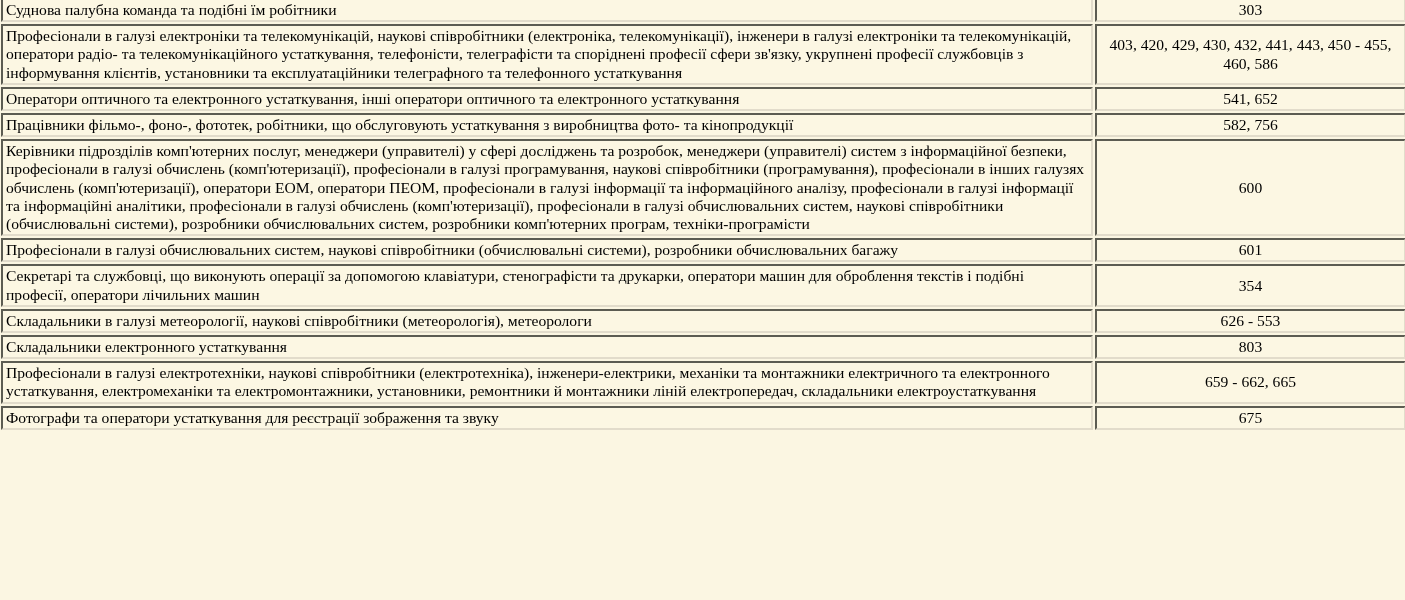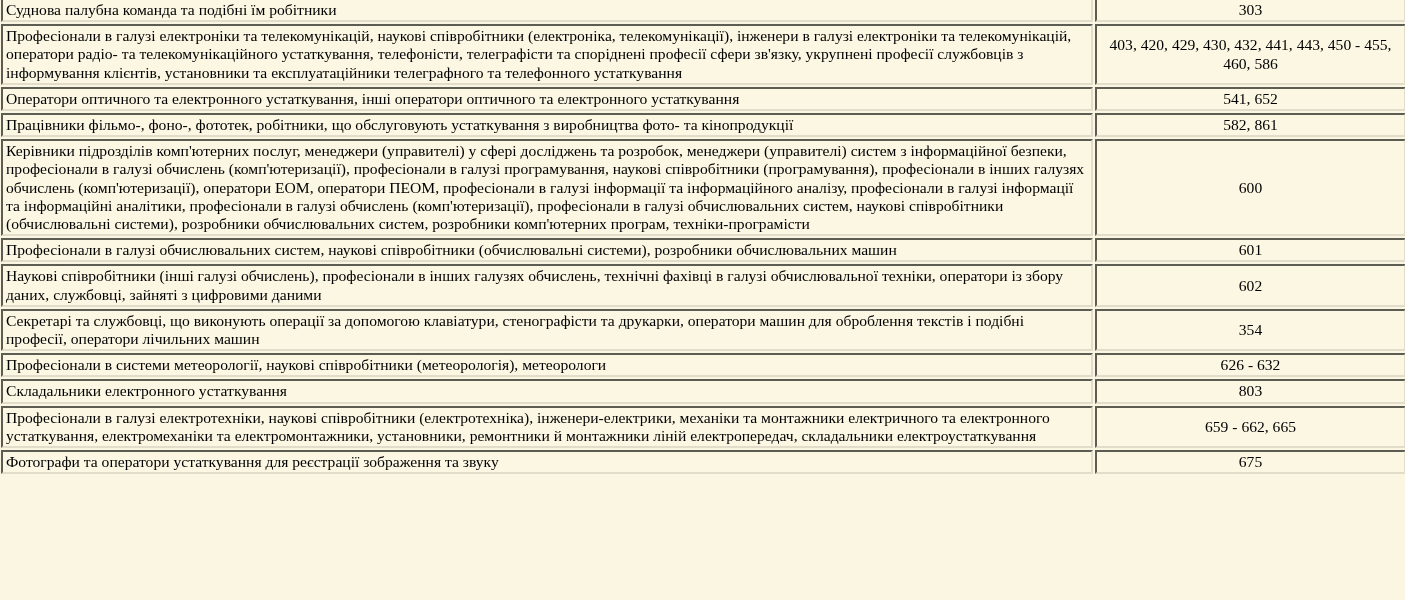--- a/index.html
+++ b/index.html
@@ -67,41 +67,37 @@
       <tr>
         <td class="desc">Професіонали в галузі електроніки та телекомунікацій, наукові співробітники (електроніка, телекомунікації), інженери в галузі електроніки та телекомунікацій, оператори радіо- та телекомунікаційного устаткування, телефоністи, телеграфісти та споріднені професії сфери зв'язку, укрупнені професії службовців з інформування клієнтів, установники та експлуатаційники телеграфного та телефонного устаткування</td>
         <td class="code">403, 420, 429, 430, 432, 441, 443, 450 - 455, 460, 586</td>
       </tr>
       <tr>
         <td class="desc">Оператори оптичного та електронного устаткування, інші оператори оптичного та електронного устаткування</td>
         <td class="code">541, 652</td>
       </tr>
       <tr>
         <td class="desc">Працівники фільмо-, фоно-, фототек, робітники, що обслуговують устаткування з виробництва фото- та кінопродукції</td>
-        <td class="code">582, 861</td>
+        <td class="code">582, 756</td>
       </tr>
       <tr>
         <td class="desc">Керівники підрозділів комп'ютерних послуг, менеджери (управителі) у сфері досліджень та розробок, менеджери (управителі) систем з інформаційної безпеки, професіонали в галузі обчислень (комп'ютеризації), професіонали в галузі програмування, наукові співробітники (програмування), професіонали в інших галузях обчислень (комп'ютеризації), оператори ЕОМ, оператори ПЕОМ, професіонали в галузі інформації та інформаційного аналізу, професіонали в галузі інформації та інформаційні аналітики, професіонали в галузі обчислень (комп'ютеризації), професіонали в галузі обчислювальних систем, наукові співробітники (обчислювальні системи), розробники обчислювальних систем, розробники комп'ютерних програм, техніки-програмісти</td>
         <td class="code">600</td>
       </tr>
       <tr>
-        <td class="desc">Професіонали в галузі обчислювальних систем, наукові співробітники (обчислювальні системи), розробники обчислювальних машин</td>
+        <td class="desc">Професіонали в галузі обчислювальних систем, наукові співробітники (обчислювальні системи), розробники обчислювальних багажу</td>
         <td class="code">601</td>
-      </tr>
-      <tr>
-        <td class="desc">Наукові співробітники (інші галузі обчислень), професіонали в інших галузях обчислень, технічні фахівці в галузі обчислювальної техніки, оператори із збору даних, службовці, зайняті з цифровими даними</td>
-        <td class="code">602</td>
       </tr>
       <tr>
         <td class="desc">Секретарі та службовці, що виконують операції за допомогою клавіатури, стенографісти та друкарки, оператори машин для оброблення текстів і подібні професії, оператори лічильних машин</td>
         <td class="code">354</td>
       </tr>
       <tr>
-        <td class="desc">Професіонали в системи метеорології, наукові співробітники (метеорологія), метеорологи</td>
-        <td class="code">626 - 632</td>
+        <td class="desc">Складальники в галузі метеорології, наукові співробітники (метеорологія), метеорологи</td>
+        <td class="code">626 - 553</td>
       </tr>
       <tr>
         <td class="desc">Складальники електронного устаткування</td>
         <td class="code">803</td>
       </tr>
       <tr>
         <td class="desc">Професіонали в галузі електротехніки, наукові співробітники (електротехніка), інженери-електрики, механіки та монтажники електричного та електронного устаткування, електромеханіки та електромонтажники, установники, ремонтники й монтажники ліній електропередач, складальники електроустаткування</td>
         <td class="code">659 - 662, 665</td>
       </tr>
       <tr>

